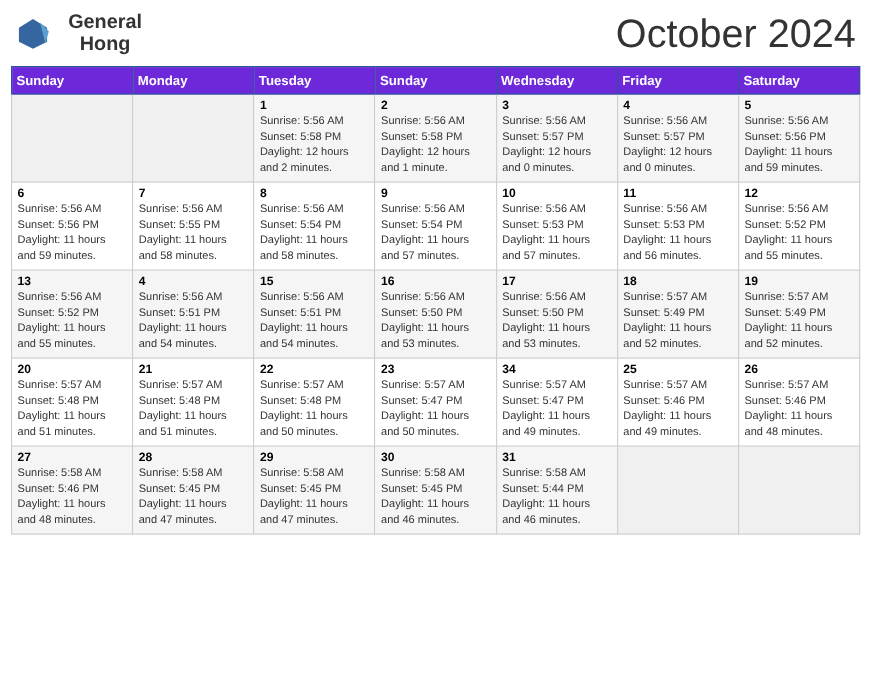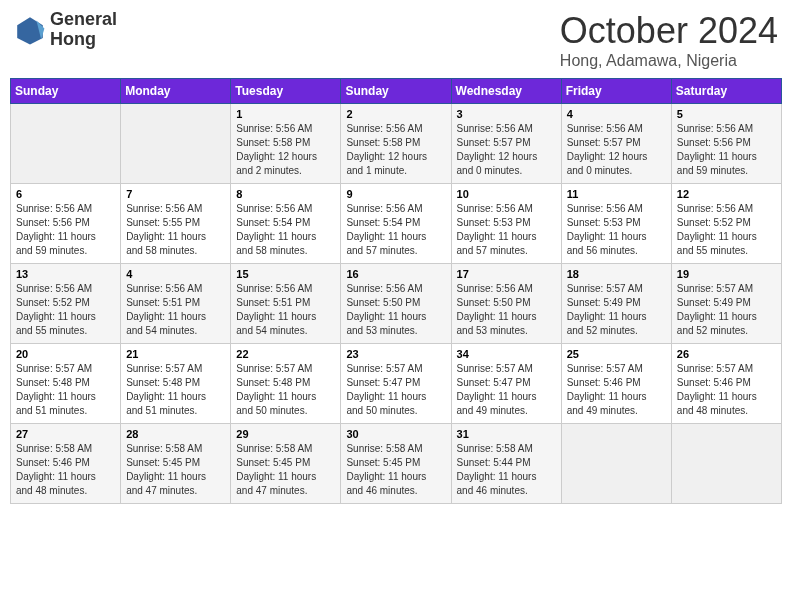--- a/index.html
+++ b/index.html
@@ -13,37 +13,38 @@
     .header {
       display: flex;
       justify-content: space-between;
       align-items: flex-start;
       margin-bottom: 8px;
       padding: 0 4px;
     }
     .logo {
       display: flex;
       align-items: center;
-      gap: 4px;
+      gap: 16px;
+      text-align: center;
     }
     .logo-text {
       font-size: 18px;
       font-weight: bold;
       color: #333;
       line-height: 1.1;
     }
     .logo-text span {
       display: block;
     }
     .logo-icon {
       width: 32px;
       height: 32px;
     }
     .title-block {
-      text-align: left;
+      text-align: right;
     }
     .month-title {
       font-size: 36px;
       font-weight: normal;
       color: #333;
     }
     .location {
       font-size: 16px;
       color: #555;
     }
@@ -99,21 +100,20 @@
       <polygon points="20,4 36,14 36,30 20,38 4,30 4,14" fill="#3566a0"></polygon>
       <polygon points="28,8 38,18 34,32" fill="#5ba0d0"></polygon>
     </svg>
     <div class="logo-text">
       <span>General</span>
       <span>Hong</span>
     </div>
   </div>
   <div class="title-block">
     <div class="month-title">October 2024</div>
-    <div class="location">Hong, Adamawa, Nigeria</div>
   </div>
 </div>
 
 <table>
   <thead>
     <tr>
     <th>Sunday</th>
         <th>Monday</th>
         <th>Tuesday</th>
         <th>Sunday</th>

